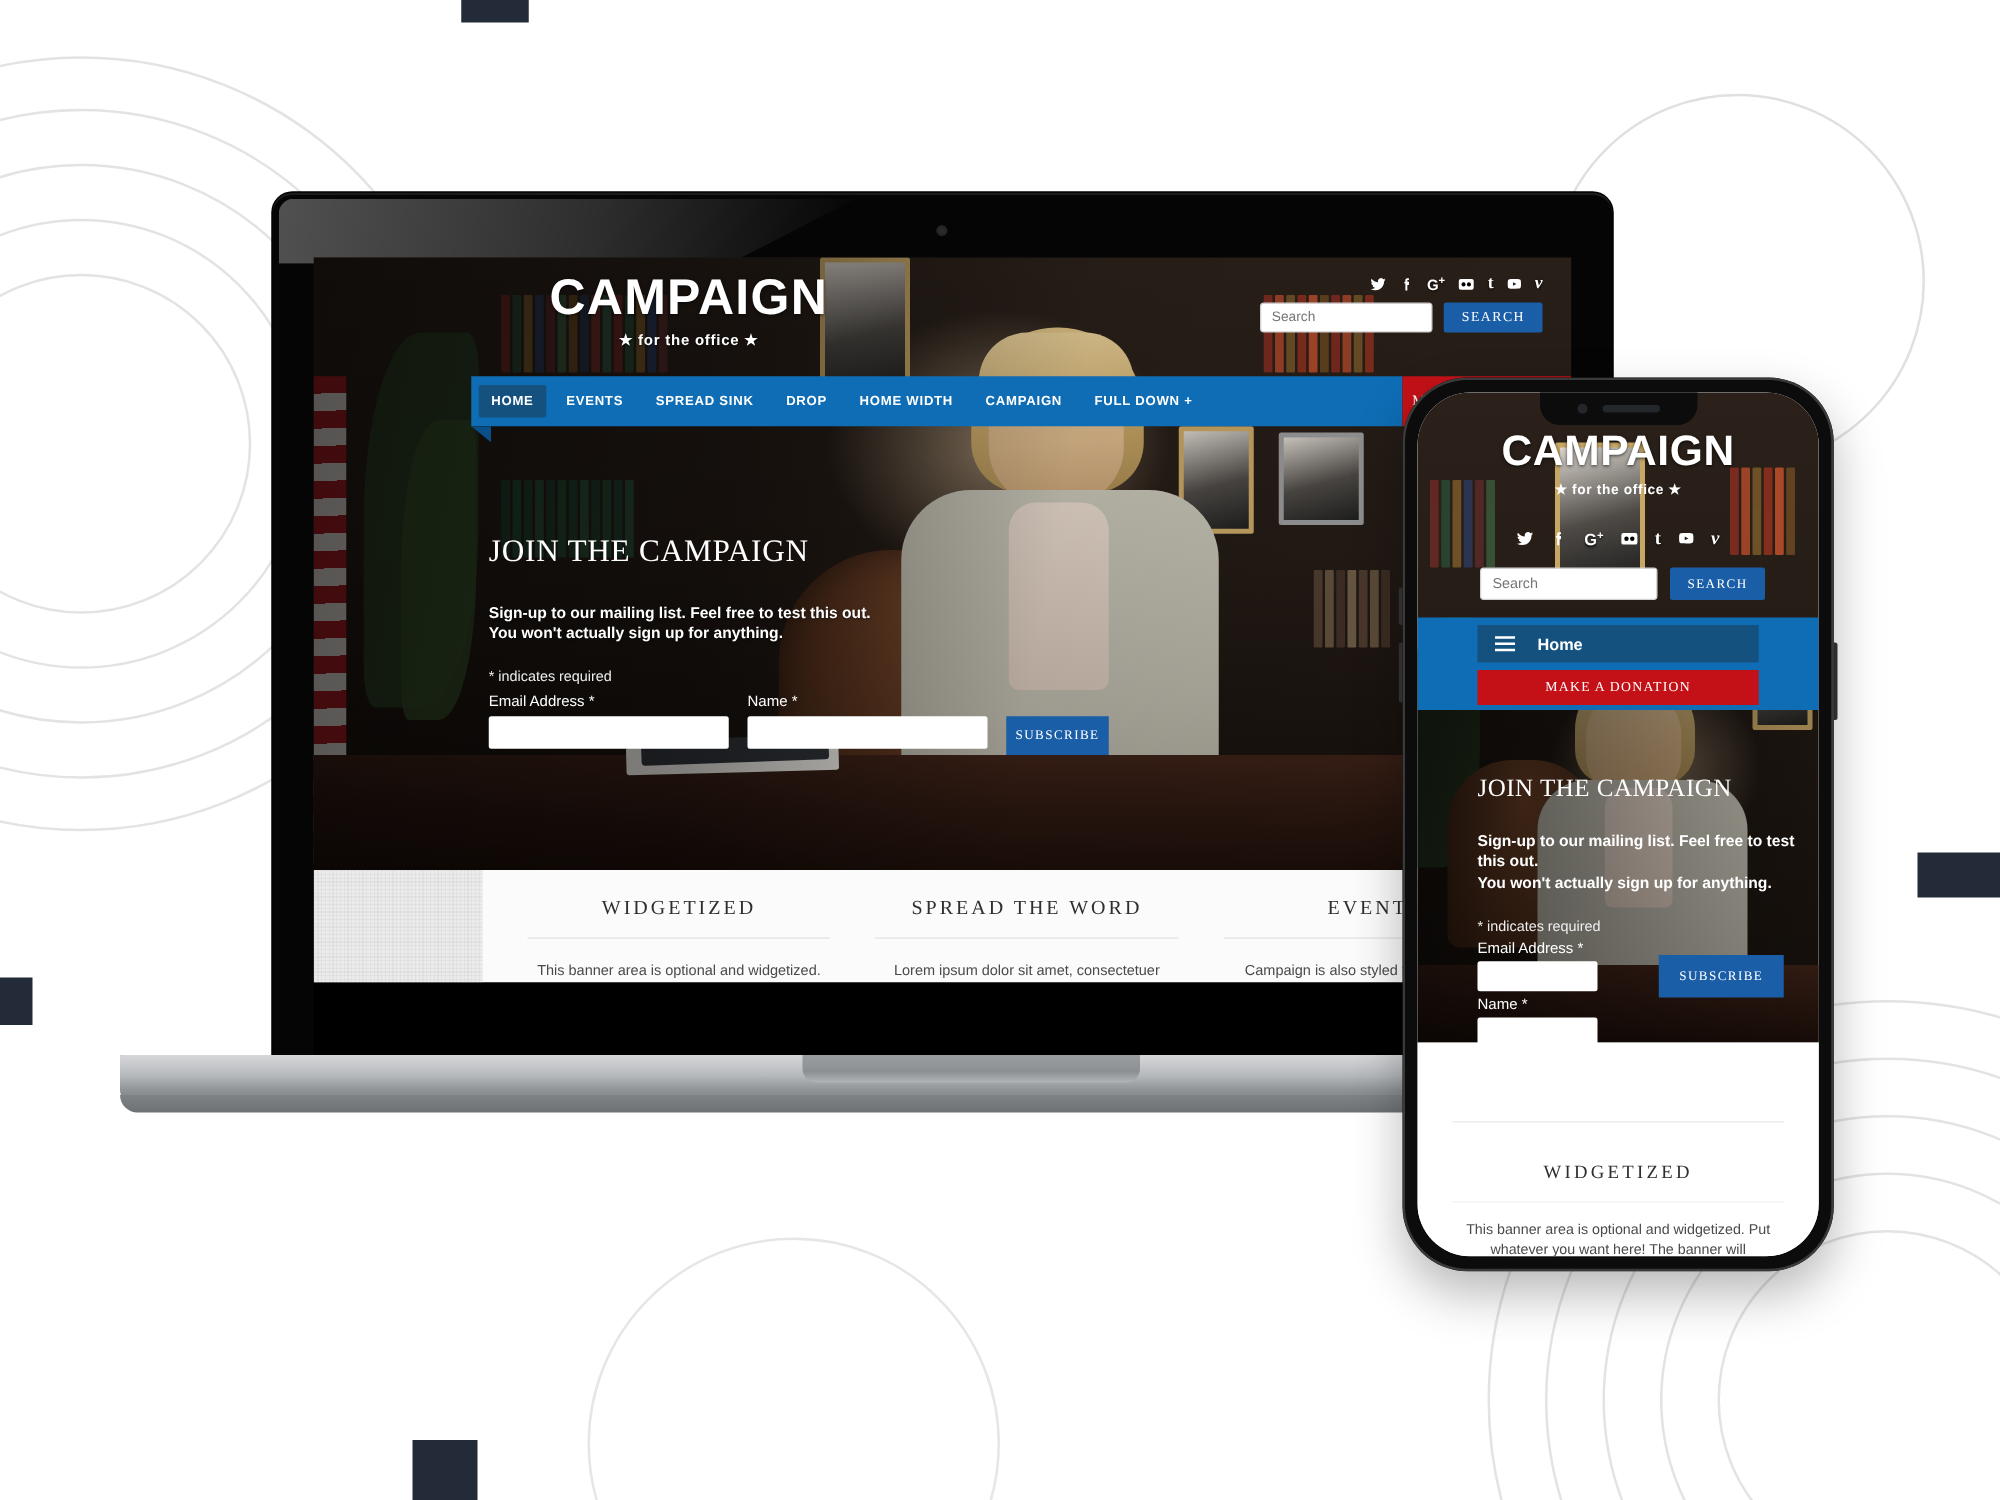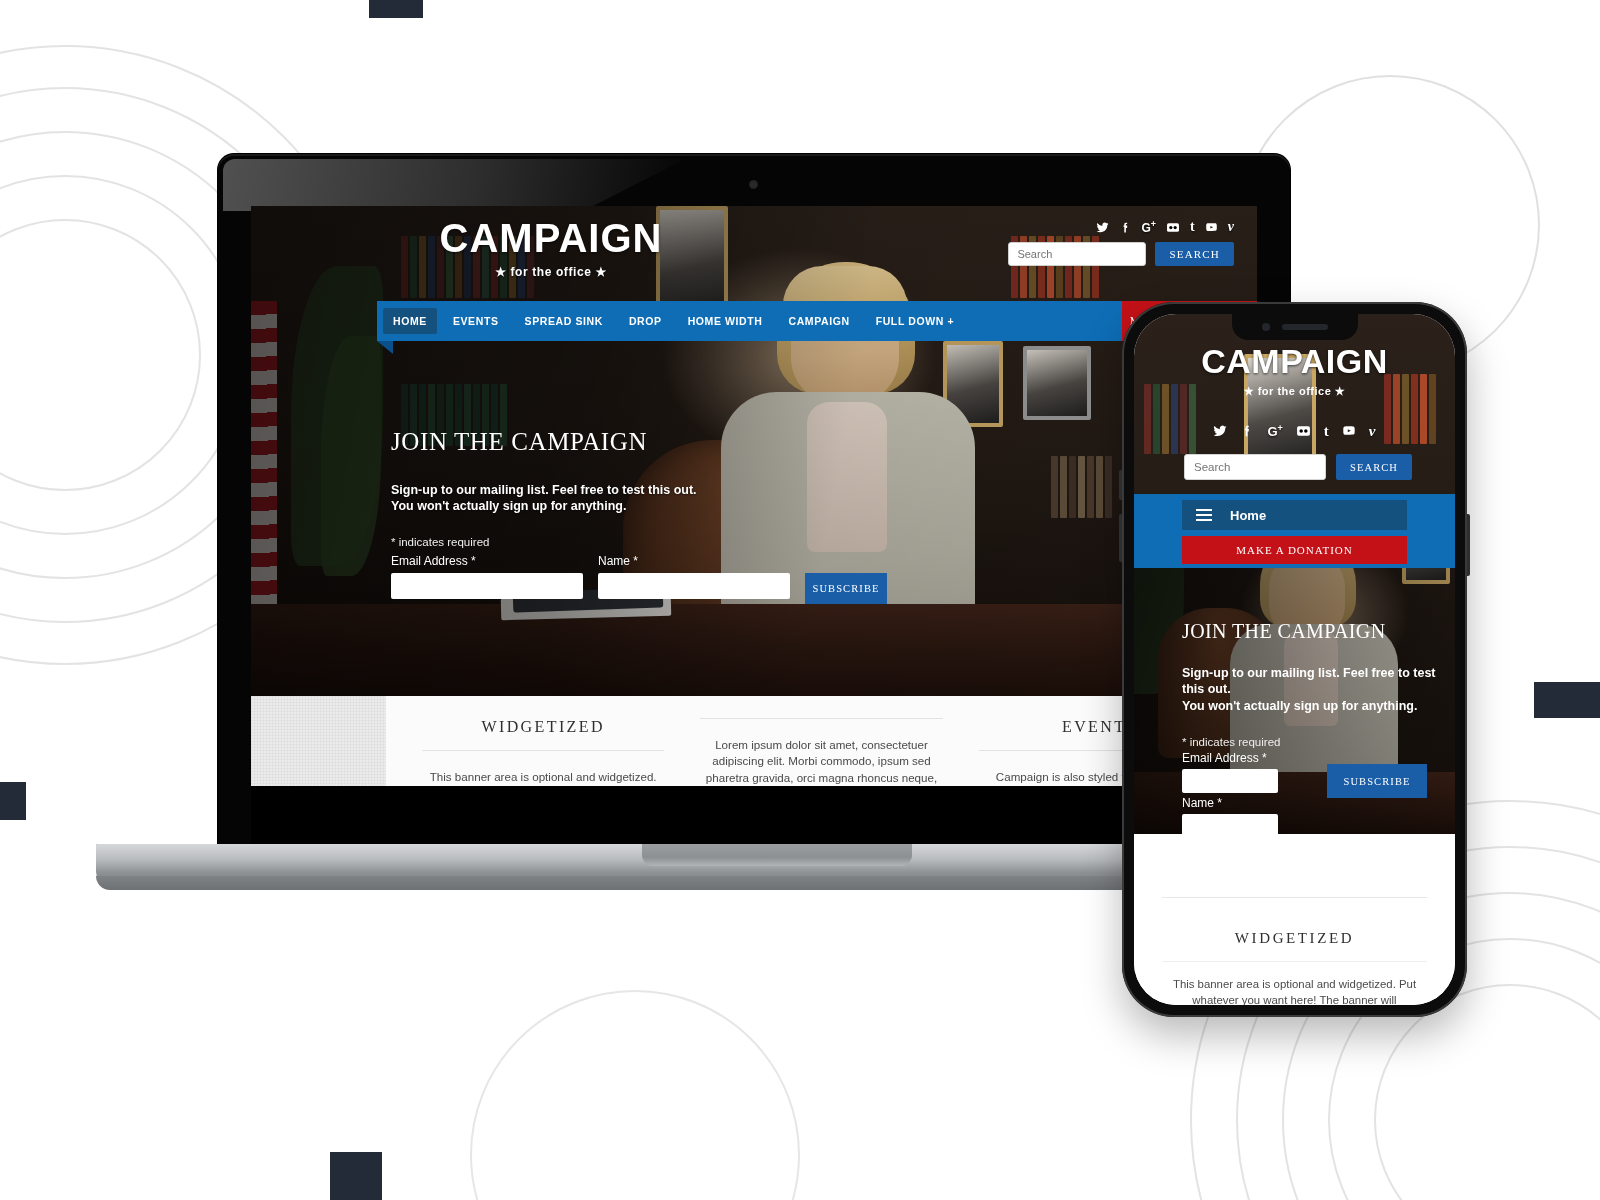--- a/index.html
+++ b/index.html
@@ -407,20 +407,21 @@
         <div class="widgets">
           <div class="widget-gutter"></div>
           <div class="widget-cols">
             <div class="wcol">
               <div class="wtitle">WIDGETIZED</div>
               <div class="wrule"></div>
               <div class="wtext">This banner area is optional and widgetized. Put whatever you want here! The banner will auto-size widgets so they always look good no matter how many there are.</div>
 
             </div>
             <div class="wcol">
+              <div class="wtitle">SPREAD THE WORD</div>
               <div class="wrule"></div>
               <div class="wtext">Lorem ipsum dolor sit amet, consectetuer adipiscing elit. Morbi commodo, ipsum sed pharetra gravida, orci magna rhoncus neque, id pulvinar odio lorem non turpis. Nullam sit.</div>
 
             </div>
             <div class="wcol">
               <div class="wtitle">EVENTS</div>
               <div class="wrule"></div>
               <div class="wtext">Campaign is also styled for use with The Events Calendar plugin. Add this to the rest of the theme's features and you have the hub of your political campaign.</div>
 
             </div>

